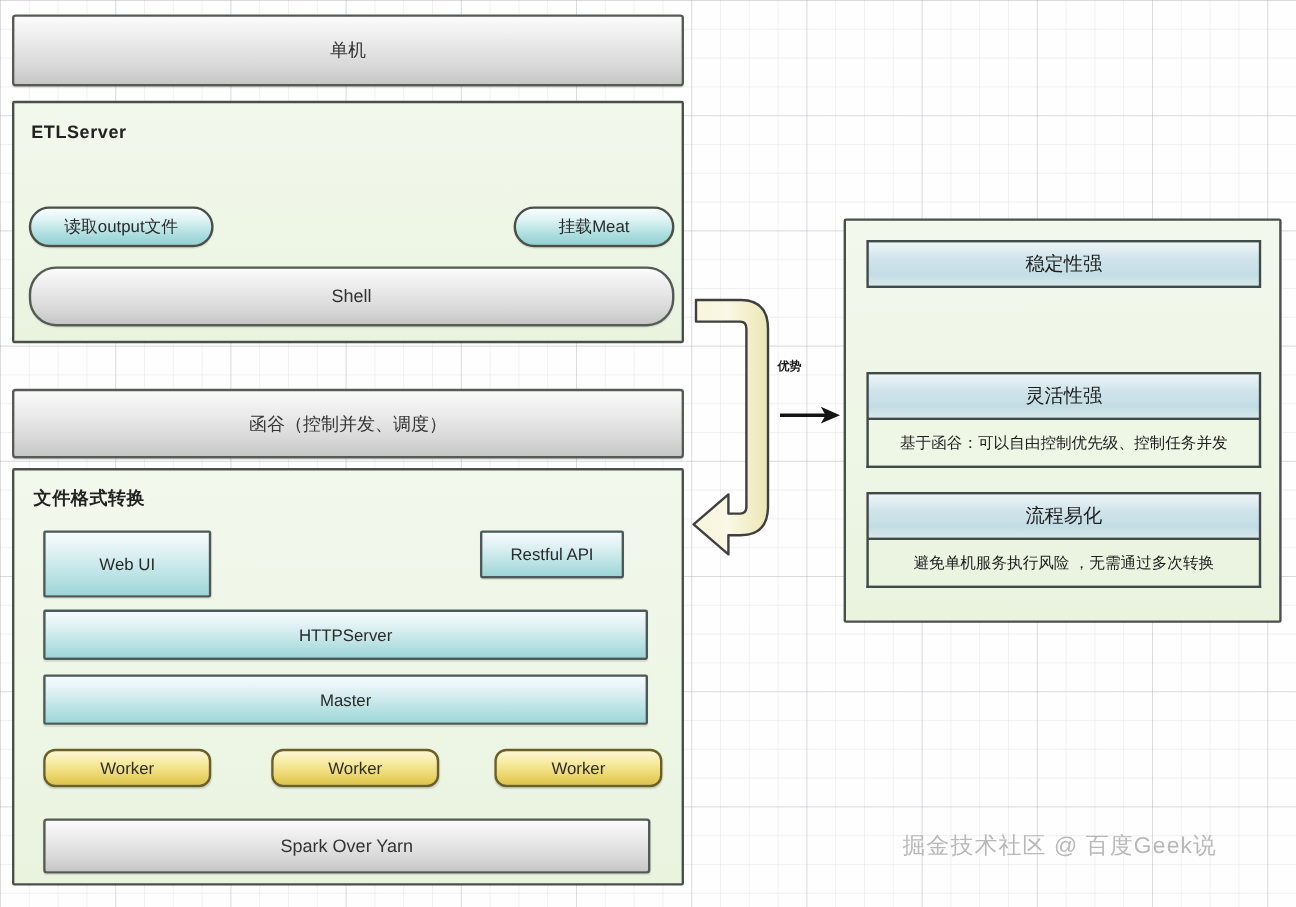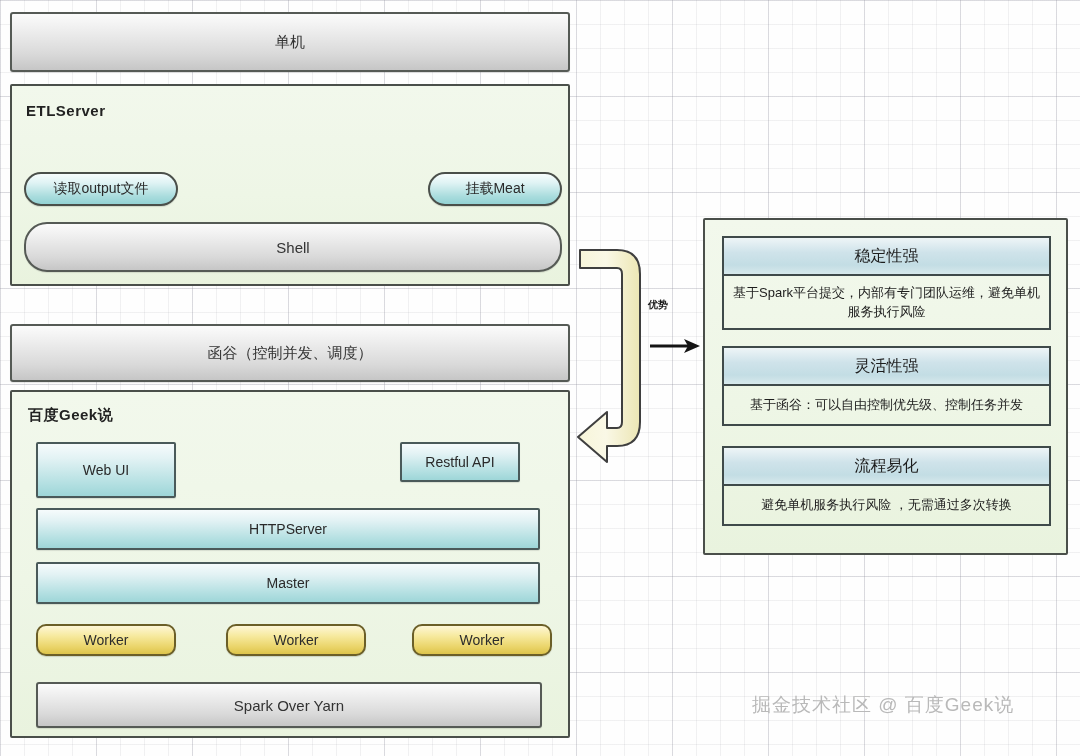--- a/index.html
+++ b/index.html
@@ -172,21 +172,21 @@
     <div class="abs gray-bar" style="left:12px; top:136px; width:538px; height:50px;border-radius:23px;">
       <span>Shell</span>
     </div>
   </div>
 
   <div class="abs gray-bar" style="left:10px; top:324px; width:560px; height:58px;">
     <span>函谷（控制并发、调度）</span>
   </div>
 
   <div class="abs panel" style="left:10px; top:390px; width:560px; height:348px;">
-    <div class="panel-title" style="left:16px; top:14px;">百度Geek说</div>
+    <div class="panel-title" style="left:16px; top:14px;">文件格式转换</div>
 
     <div class="abs cyan-box" style="left:24px; top:50px; width:140px; height:56px;">
       <span>Web UI</span>
     </div>
 
     <div class="abs cyan-box" style="left:388px; top:50px; width:120px; height:40px;">
       <span>Restful API</span>
     </div>
 
     <div class="abs cyan-box" style="left:24px; top:116px; width:504px; height:42px;">
@@ -243,25 +243,24 @@
     </g>
 
     <g>
       <line x1="650" y1="346" x2="692" y2="346" stroke="#141414" stroke-width="3"></line>
       <path d="M 700,346 L 684,339 L 688,346 L 684,353 Z" fill="#141414"></path>
     </g>
   </svg>
 
   <div class="adv-label" style="left:648px; top:298px;">优势</div>
 
-  <div class="abs panel" style="left:703px; top:182px; width:365px; height:337px;margin-top:36px;">
+  <div class="abs panel" style="left:703px; top:182px; width:365px; height:337px;">
 
     <div class="adv-card" style="left:17px; top:16px; width:329px;">
       <div class="adv-head">稳定性强</div>
-      <div class="adv-body" style="height:54px;">基于Spark平台提交，内部有专门团队运维，避免单机服务执行风险</div>
     </div>
 
     <div class="adv-card" style="left:17px; top:126px; width:329px;">
       <div class="adv-head">灵活性强</div>
       <div class="adv-body" style="height:40px;">基于函谷：可以自由控制优先级、控制任务并发</div>
     </div>
 
     <div class="adv-card" style="left:17px; top:226px; width:329px;">
       <div class="adv-head">流程易化</div>
       <div class="adv-body" style="height:40px;">避免单机服务执行风险 ，无需通过多次转换</div>

